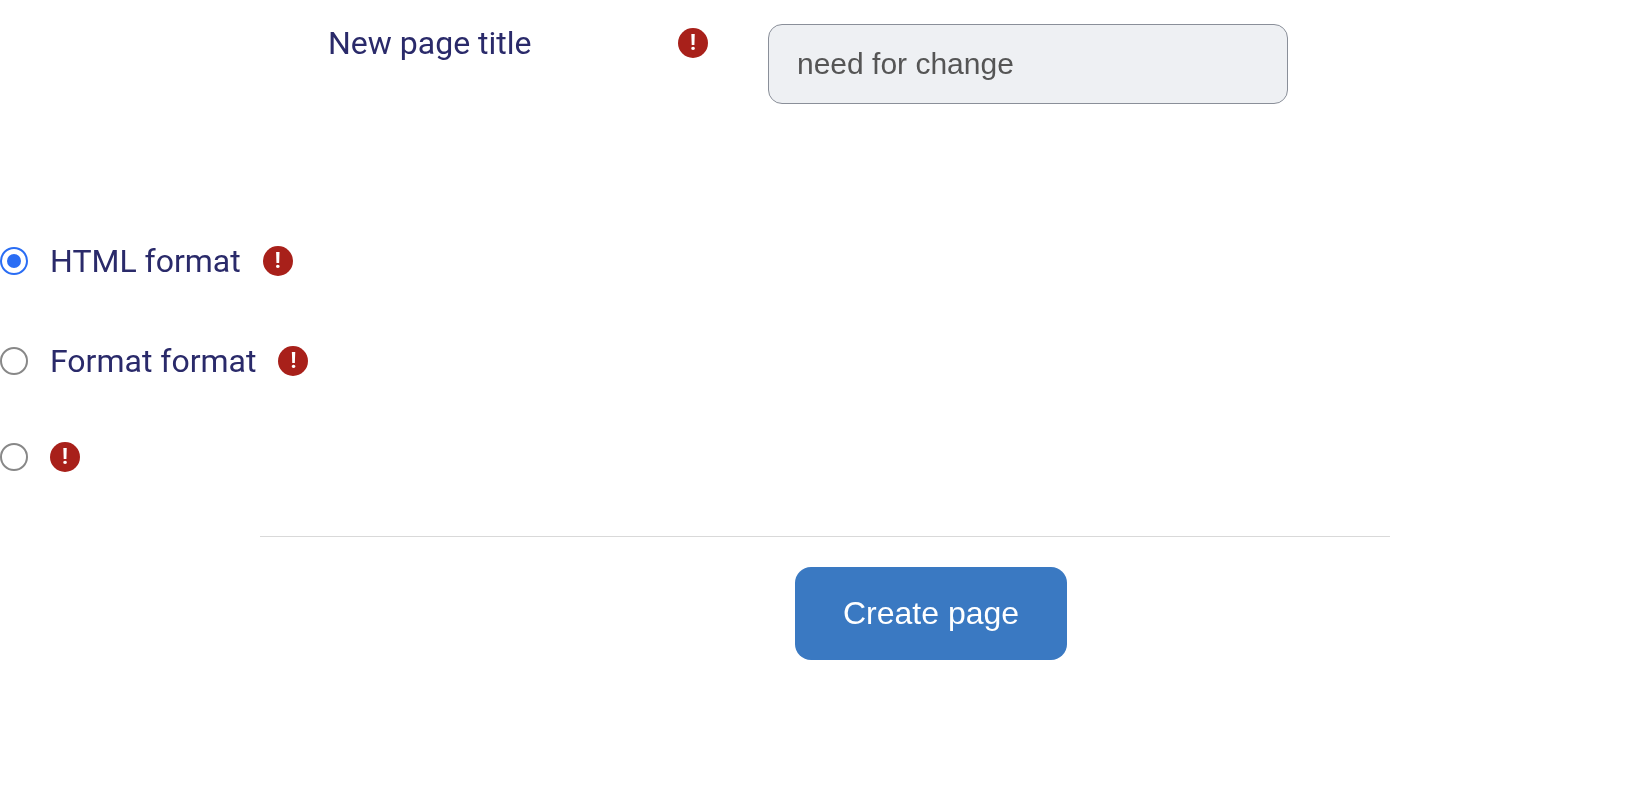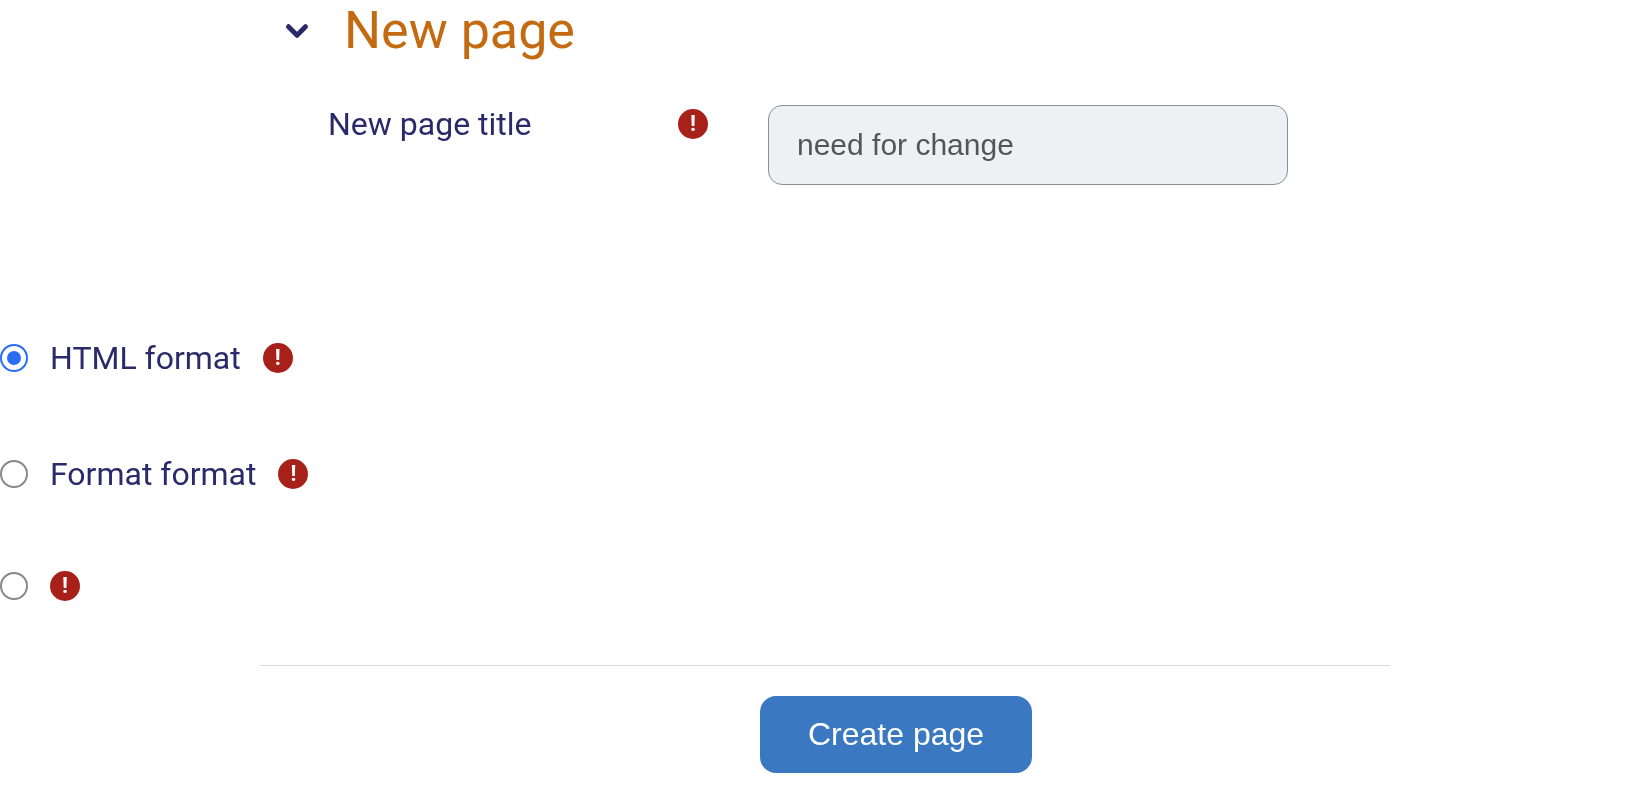--- a/index.html
+++ b/index.html
@@ -95,21 +95,20 @@
     display: flex;
     flex-direction: column;
     gap: 62px;
   }
   .radio-item {
     display: flex;
     align-items: center;
     gap: 22px;
     font-size: 32px;
     color: var(--label-navy);
-    margin-top: 16px;
   }
   .radio {
     appearance: none;
     width: 28px;
     height: 28px;
     border: 2.5px solid #888;
     border-radius: 50%;
     position: relative;
     cursor: pointer;
     margin: 0;
@@ -139,37 +138,30 @@
     display: flex;
     justify-content: flex-start;
     padding-left: 760px;
   }
   .btn-primary {
     background: var(--button-blue);
     color: #fff;
     font-size: 32px;
     border: none;
     border-radius: 16px;
-    padding: 20px 48px;
+    padding: 28px 48px;
     cursor: pointer;
+    margin-left: 35px;
   }
 </style>
 </head>
 <body>
 
 <div class="wrap">
 
-  <div class="section-header">
-    <span class="chevron">
-      <svg viewBox="0 0 24 24" fill="none" stroke="currentColor" stroke-width="3.5" stroke-linecap="round" stroke-linejoin="round">
-          <polyline points="6 9 12 15 18 9"></polyline>
-        </svg>
-    </span>
-    <h1>New page</h1>
-  </div>
 
   <div class="form-row">
     <div class="label-col">
       <span class="lbl">New page title</span>
       <span class="badge req">!</span>
     </div>
     <div class="field-col">
       <input type="text" class="text-input" value="need for change" style="">
     </div>
   </div>

